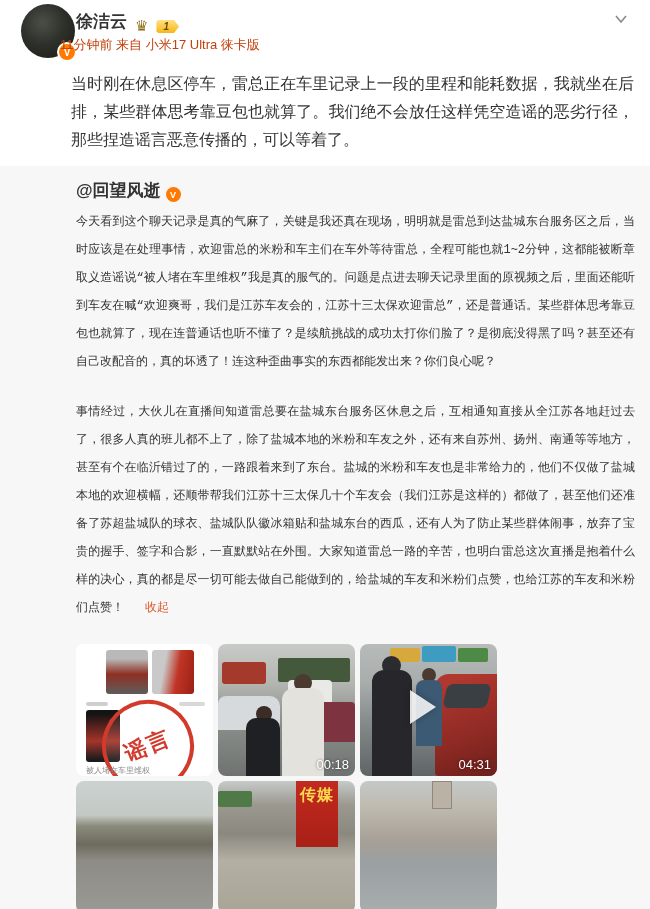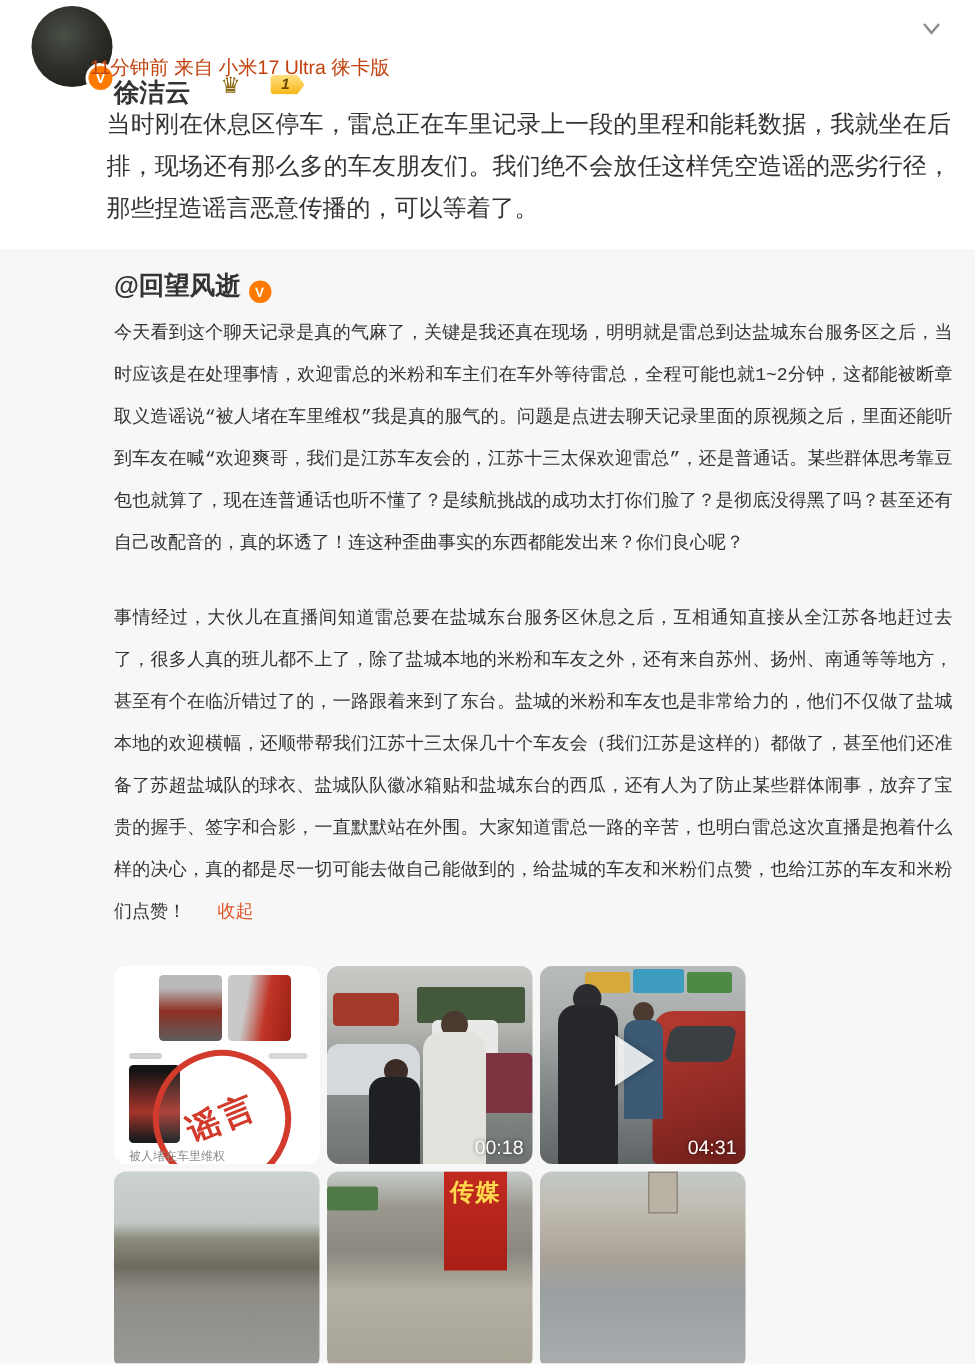--- a/index.html
+++ b/index.html
@@ -5,21 +5,21 @@
   html,body{margin:0;padding:0;background:#fff;}
   .page{position:relative;width:650px;height:909px;background:#fff;overflow:hidden;
         font-family:"Liberation Sans","DejaVu Sans",sans-serif;color:#333;}
   
   .header{position:relative;height:64px;}
   .avatar{position:absolute;left:21px;top:4px;width:54px;height:54px;border-radius:50%;
           background:radial-gradient(circle at 40% 35%,#4a4f46 0%,#2e312b 45%,#17180f 100%);}
   .v-badge{position:absolute;left:57px;top:42px;width:16px;height:16px;border-radius:50%;
            background:#ff7a00;border:2px solid #fff;color:#fff;font-size:10px;font-weight:bold;
            display:flex;align-items:center;justify-content:center;}
-  .name-row{position:absolute;left:76px;top:10px;display:flex;align-items:flex-start;gap:20px;margin-top:40px;}
+  .name-row{position:absolute;left:76px;top:10px;display:flex;align-items:flex-end;gap:8px;}
   .username{font-size:17px;font-weight:700;color:#333;}
   .crown{color:#8a6a12;font-size:15px;line-height:1;}
   .lv-badge{display:inline-block;background:linear-gradient(#ffe082,#f6b717);color:#6b4a00;
             font-size:10px;font-style:italic;font-weight:700;padding:1px 10px 1px 7px;
             clip-path:polygon(0 12%,0 88%,8% 100%,78% 100%,100% 50%,78% 0,8% 0);}
   .meta{position:absolute;left:60px;top:36px;font-size:13px;color:#c2410c;}
   .chevron{position:absolute;right:22px;top:12px;width:14px;height:14px;}
   .chevron svg{display:block;}
   
   .main-text{margin:6px 16px 0 71px;font-size:16px;line-height:28px;color:#333;text-align:justify;}
@@ -103,21 +103,21 @@
       <span class="lv-badge">1</span>
     </div>
     <div class="meta">11分钟前 来自 小米17 Ultra 徕卡版</div>
     <div class="chevron">
       <svg width="14" height="14" viewBox="0 0 14 14">
           <polyline points="2,4 7,10 12,4" fill="none" stroke="#8a8a8a" stroke-width="1.6"></polyline>
         </svg>
     </div>
   </div>
 
-  <div class="main-text">当时刚在休息区停车，雷总正在车里记录上一段的里程和能耗数据，我就坐在后排，现场还有那么多的车友朋友们。我们绝不会放任这样凭空造谣的恶劣行径，那些捏造谣言恶意传播的，可以等着了。</div>
+  <div class="main-text">当时刚在休息区停车，雷总正在车里记录上一段的里程和能耗数据，我就坐在后排，某些群体思考靠豆包也就算了。我们绝不会放任这样凭空造谣的恶劣行径，那些捏造谣言恶意传播的，可以等着了。</div>
 
   <div class="quote">
     <div class="q-author">
       <span class="q-author-name">@回望风逝</span>
       <span class="q-v">V</span>
     </div>
     <p class="q-para">今天看到这个聊天记录是真的气麻了，关键是我还真在现场，明明就是雷总到达盐城东台服务区之后，当时应该是在处理事情，欢迎雷总的米粉和车主们在车外等待雷总，全程可能也就1~2分钟，这都能被断章取义造谣说“被人堵在车里维权”我是真的服气的。问题是点进去聊天记录里面的原视频之后，里面还能听到车友在喊“欢迎爽哥，我们是江苏车友会的，江苏十三太保欢迎雷总”，还是普通话。某些群体思考靠豆包也就算了，现在连普通话也听不懂了？是续航挑战的成功太打你们脸了？是彻底没得黑了吗？甚至还有自己改配音的，真的坏透了！连这种歪曲事实的东西都能发出来？你们良心呢？</p>
     <p class="q-para"><span>事情经过，大伙儿在直播间知道雷总要在盐城东台服务区休息之后，互相通知直接从全江苏各地赶过去了，很多人真的班儿都不上了，除了盐城本地的米粉和车友之外，还有来自苏州、扬州、南通等等地方，甚至有个在临沂错过了的，一路跟着来到了东台。盐城的米粉和车友也是非常给力的，他们不仅做了盐城本地的欢迎横幅，还顺带帮我们江苏十三太保几十个车友会（我们江苏是这样的）都做了，甚至他们还准备了苏超盐城队的球衣、盐城队队徽冰箱贴和盐城东台的西瓜，还有人为了防止某些群体闹事，放弃了宝贵的握手、签字和合影，一直默默站在外围。大家知道雷总一路的辛苦，也明白雷总这次直播是抱着什么样的决心，真的都是尽一切可能去做自己能做到的，给盐城的车友和米粉们点赞，也给江苏的车友和米粉们点赞！</span><span class="collapse">收起</span></p>
 
     <div class="grid">

